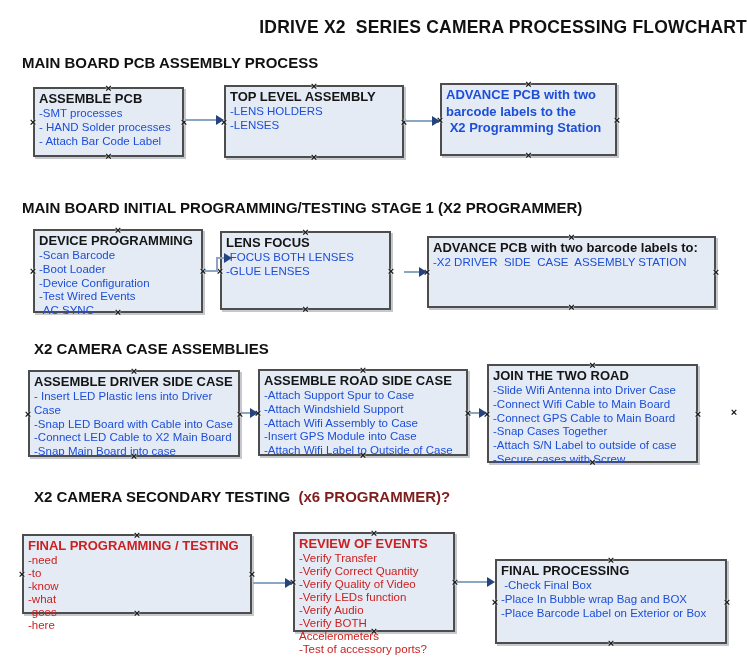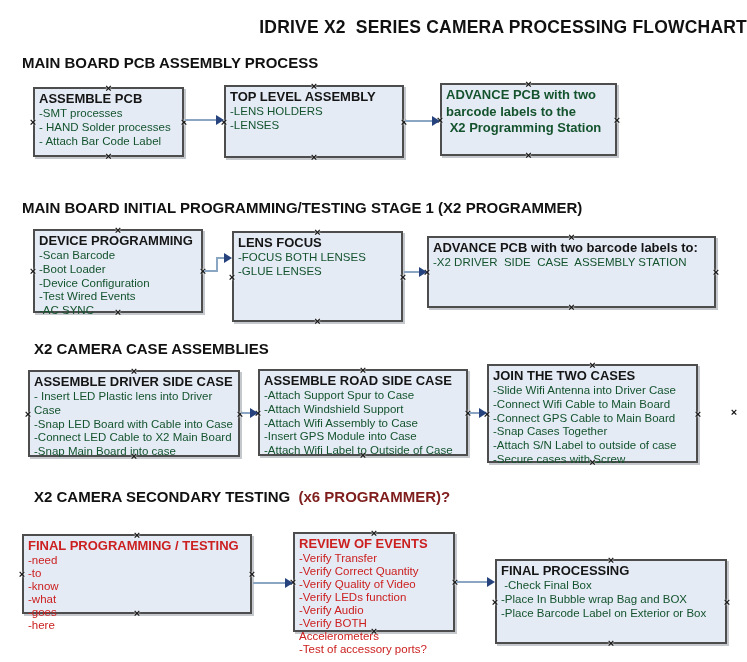--- a/index.html
+++ b/index.html
@@ -5,21 +5,21 @@
   html,body{margin:0;padding:0;background:#fff;}
   .canvas{position:relative;width:747px;height:662px;background:#ffffff;
           font-family:"Liberation Sans",sans-serif;overflow:hidden;}
   .title{position:absolute;left:0;top:17px;width:747px;text-align:right;
          font-size:17.5px;font-weight:bold;color:#111;white-space:pre;letter-spacing:.2px;}
   .sec-heading{position:absolute;font-size:15px;font-weight:bold;color:#111;white-space:pre;}
   .sec-heading .red{color:#7f1d1d;}
   .box{position:absolute;background:#e4ebf5;border:2px solid #4d4d4d;box-sizing:border-box;
        padding:2px 4px;box-shadow:2px 2px 0 rgba(150,156,166,.55);}
   .box-title{font-size:13px;font-weight:bold;line-height:16px;color:#151515;white-space:pre;}
-  .box-items{font-size:11.5px;line-height:13.8px;color:#14532d;white-space:pre-wrap;}
+  .box-items{font-size:11.5px;line-height:13.8px;color:#1d4ed8;white-space:pre-wrap;}
   .box.all-bold .box-items{font-weight:bold;font-size:13px;line-height:16.5px;}
   .box.redbox .box-title,.box.redbox .box-items{color:#cc2020;}
   .box.redbox .box-items{line-height:13px;}
   .handle{position:absolute;width:10px;height:10px;font-size:11px;line-height:10px;
           font-weight:bold;color:#141414;text-align:center;text-shadow:0 0 2px #fff;pointer-events:none;}
   .handle::before{content:"×";}
   .h-top{left:50%;top:-6px;transform:translateX(-50%);}
   .h-bottom{left:50%;bottom:-6px;transform:translateX(-50%);}
   .h-left{left:-7px;top:50%;transform:translateY(-50%);}
   .h-right{right:-7px;top:50%;transform:translateY(-50%);}
@@ -82,21 +82,21 @@
 -Boot Loader
 -Device Configuration
 -Test Wired Events
 -AC SYNC</div>
     <span class="handle h-top"></span>
     <span class="handle h-bottom"></span>
     <span class="handle h-left"></span>
     <span class="handle h-right"></span>
   </div>
 
-  <div class="box" style="left:232px;top:231px;width:171px;height:91px">
+  <div class="box" style="left:220px;top:231px;width:171px;height:79px">
     <div class="box-title">LENS FOCUS</div>
     <div class="box-items">-FOCUS BOTH LENSES
 -GLUE LENSES</div>
     <span class="handle h-top"></span>
     <span class="handle h-bottom"></span>
     <span class="handle h-left"></span>
     <span class="handle h-right"></span>
   </div>
 
   <div class="box" style="left:427px;top:236px;width:289px;height:72px">
@@ -136,21 +136,21 @@
 -Attach Wifi Assembly to Case
 -Insert GPS Module into Case
 -Attach Wifi Label to Outside of Case</div>
     <span class="handle h-top"></span>
     <span class="handle h-bottom"></span>
     <span class="handle h-left"></span>
     <span class="handle h-right"></span>
   </div>
 
   <div class="box" style="left:487px;top:364px;width:211px;height:99px">
-    <div class="box-title">JOIN THE TWO CASES</div>
+    <div class="box-title">JOIN THE TWO ROAD</div>
     <div class="box-items">-Slide Wifi Antenna into Driver Case
 -Connect Wifi Cable to Main Board
 -Connect GPS Cable to Main Board
 -Snap Cases Together
 -Attach S/N Label to outside of case
 -Secure cases with Screw</div>
     <span class="handle h-top"></span>
     <span class="handle h-bottom"></span>
     <span class="handle h-left"></span>
     <span class="handle h-right"></span>

